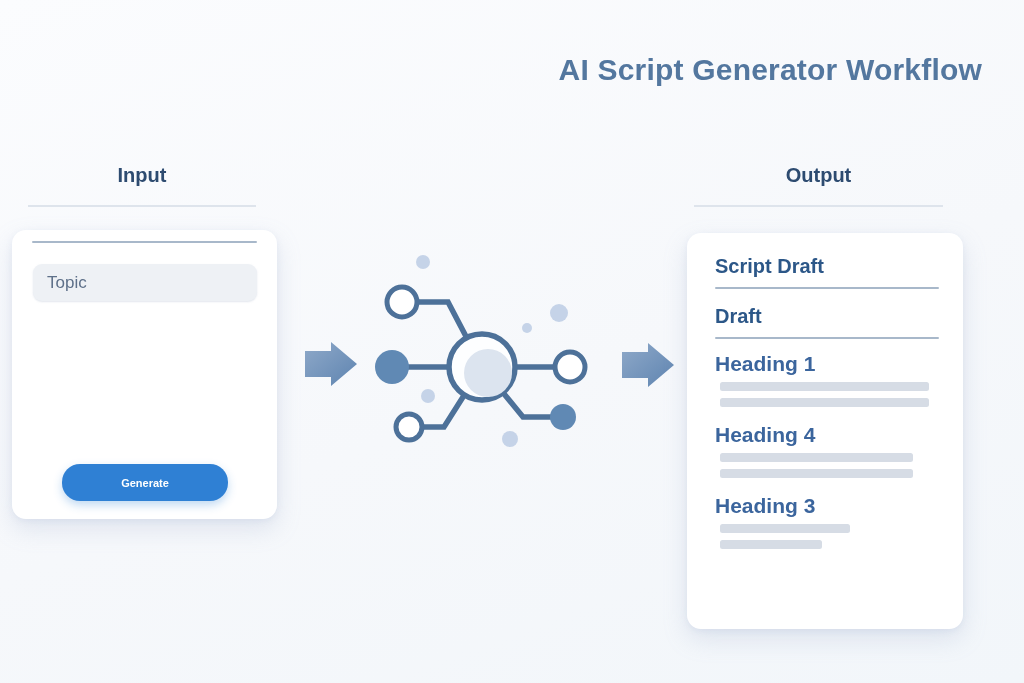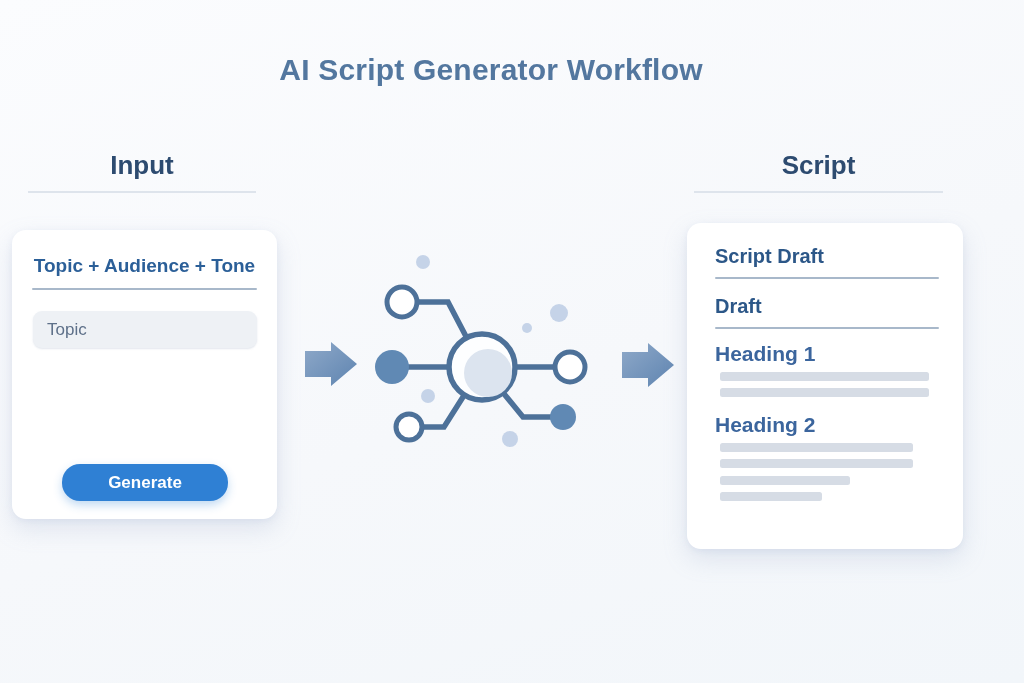--- a/index.html
+++ b/index.html
@@ -24,25 +24,25 @@
     --card-bg:#ffffff;
   }
   html,body{margin:0;padding:0;}
   .canvas{
     position:relative;width:1024px;height:683px;overflow:hidden;
     background:linear-gradient(160deg,#fbfcfe 0%,#f6f8fb 55%,#f2f6fa 100%);
     font-family:"Liberation Sans",sans-serif;
   }
   .page-title{
     position:absolute;top:53px;left:0;width:982px;margin:0;
-    text-align:center;font-size:30px;font-weight:bold;color:var(--title);letter-spacing:.2px;
+    text-align:right;font-size:30px;font-weight:bold;color:var(--title);letter-spacing:.2px;
   }
   .col-head{
-    position:absolute;top:150px;text-align:center;font-size:26px;font-weight:bold;
-    color:var(--header-text);padding-bottom:10px;border-bottom:2px solid var(--header-divider);
+    position:absolute;top:164px;text-align:center;font-size:20px;font-weight:bold;
+    color:var(--header-text);padding-bottom:18px;border-bottom:2px solid var(--header-divider);
   }
   #head-input{left:28px;width:228px;}
   #head-processing{left:358px;width:244px;}
   #head-output{left:694px;width:249px;}
 
   .card{
     position:absolute;background:var(--card-bg);border-radius:14px;box-sizing:border-box;
     box-shadow:0 10px 25px rgba(140,160,195,.22),0 2px 6px rgba(140,160,195,.12);
   }
   
@@ -51,58 +51,57 @@
   .input-card .card-divider{margin:11px auto 0;width:225px;height:2px;background:var(--divider);border-radius:1px;}
   .fields{margin:21px 0 0 21px;display:flex;flex-direction:column;gap:13px;}
   .field{
     width:224px;height:37px;box-sizing:border-box;border:none;outline:none;
     background:var(--field-bg);border-radius:9px;padding:0 14px;font-size:17px;
     color:var(--field-text);font-family:inherit;box-shadow:0 1px 2px rgba(150,165,190,.28);
   }
   .field::placeholder{color:var(--field-text);opacity:1;}
   .generate-btn{
     position:absolute;left:50px;top:234px;width:166px;height:37px;border:none;border-radius:18px;
-    background:var(--accent-button);color:var(--button-text);font-size:17px;font-weight:bold;
+    background:var(--accent-button);color:var(--button-text);font-size:11px;font-weight:bold;
     font-family:inherit;cursor:pointer;box-shadow:0 4px 10px rgba(47,128,212,.30);
   }
   
   .arrow{position:absolute;}
   #arrow-1{left:303px;top:341px;}
   #arrow-2{left:620px;top:342px;}
   .stop-light{stop-color:var(--arrow-light);}
   .stop-dark{stop-color:var(--arrow-dark);}
   .network{position:absolute;left:360px;top:240px;}
   .link{fill:none;stroke:var(--node-stroke);stroke-width:5.5;}
   .node-outline{fill:#ffffff;stroke:var(--node-stroke);stroke-width:5;}
   .node-solid{fill:var(--node-solid);}
   .node-central{fill:#fdfeff;stroke:var(--node-stroke);stroke-width:5.5;}
   .node-inner{fill:var(--node-inner);}
   .dot{fill:var(--dot);}
   
-  .output-card{left:687px;top:223px;width:276px;height:326px;padding:22px 20px 0 28px;}
+  .output-card{left:687px;top:233px;width:276px;height:396px;padding:22px 20px 0 28px;}
   .out-head{margin:0;font-size:20px;font-weight:bold;color:var(--output-heading);line-height:23px;}
   .out-head.second{margin-top:16px;}
   .out-divider{margin:9px 0 0;width:224px;height:2px;background:var(--divider);border-radius:1px;}
   .out-section h3{margin:15px 0 0;font-size:21px;font-weight:bold;color:var(--section-heading);line-height:20px;}
   .out-section + .out-section h3{margin-top:18px;}
   .bars{margin:8px 0 0 5px;display:flex;flex-direction:column;gap:7px;}
   .bar{height:9px;background:var(--bar);border-radius:2.5px;}
 </style>
 </head>
 <body>
 
 <div class="canvas">
 
   <h1 class="page-title">AI Script Generator Workflow</h1>
 
   <div class="col-head" id="head-input">Input</div>
-  <div class="col-head" id="head-output">Script</div>
+  <div class="col-head" id="head-output">Output</div>
 
   <section class="card input-card">
-    <h2>Topic + Audience + Tone</h2>
     <div class="card-divider"></div>
     <div class="fields">
       <input class="field" type="text" placeholder="Topic" style="">
     </div>
     <button class="generate-btn">Generate</button>
   </section>
 
   <svg class="arrow" id="arrow-1" width="56" height="46" viewBox="0 0 56 46">
     <defs>
       <linearGradient id="ag1" x1="0" y1="0" x2="1" y2="1">
@@ -154,28 +153,29 @@
 
     <div class="out-section">
       <h3>Heading 1</h3>
       <div class="bars">
         <div class="bar" style="width: 209px;"></div>
         <div class="bar" style="width: 209px;"></div>
       </div>
     </div>
 
     <div class="out-section">
-      <h3>Heading 2</h3>
+      <h3>Heading 4</h3>
       <div class="bars">
         <div class="bar" style="width: 193px;"></div>
         <div class="bar" style="width: 193px;"></div>
       </div>
     </div>
 
     <div class="out-section">
+      <h3>Heading 3</h3>
       <div class="bars">
         <div class="bar" style="width: 130px;"></div>
         <div class="bar" style="width: 102px;"></div>
       </div>
     </div>
   </section>
 
 </div>
 
 </body></html>

